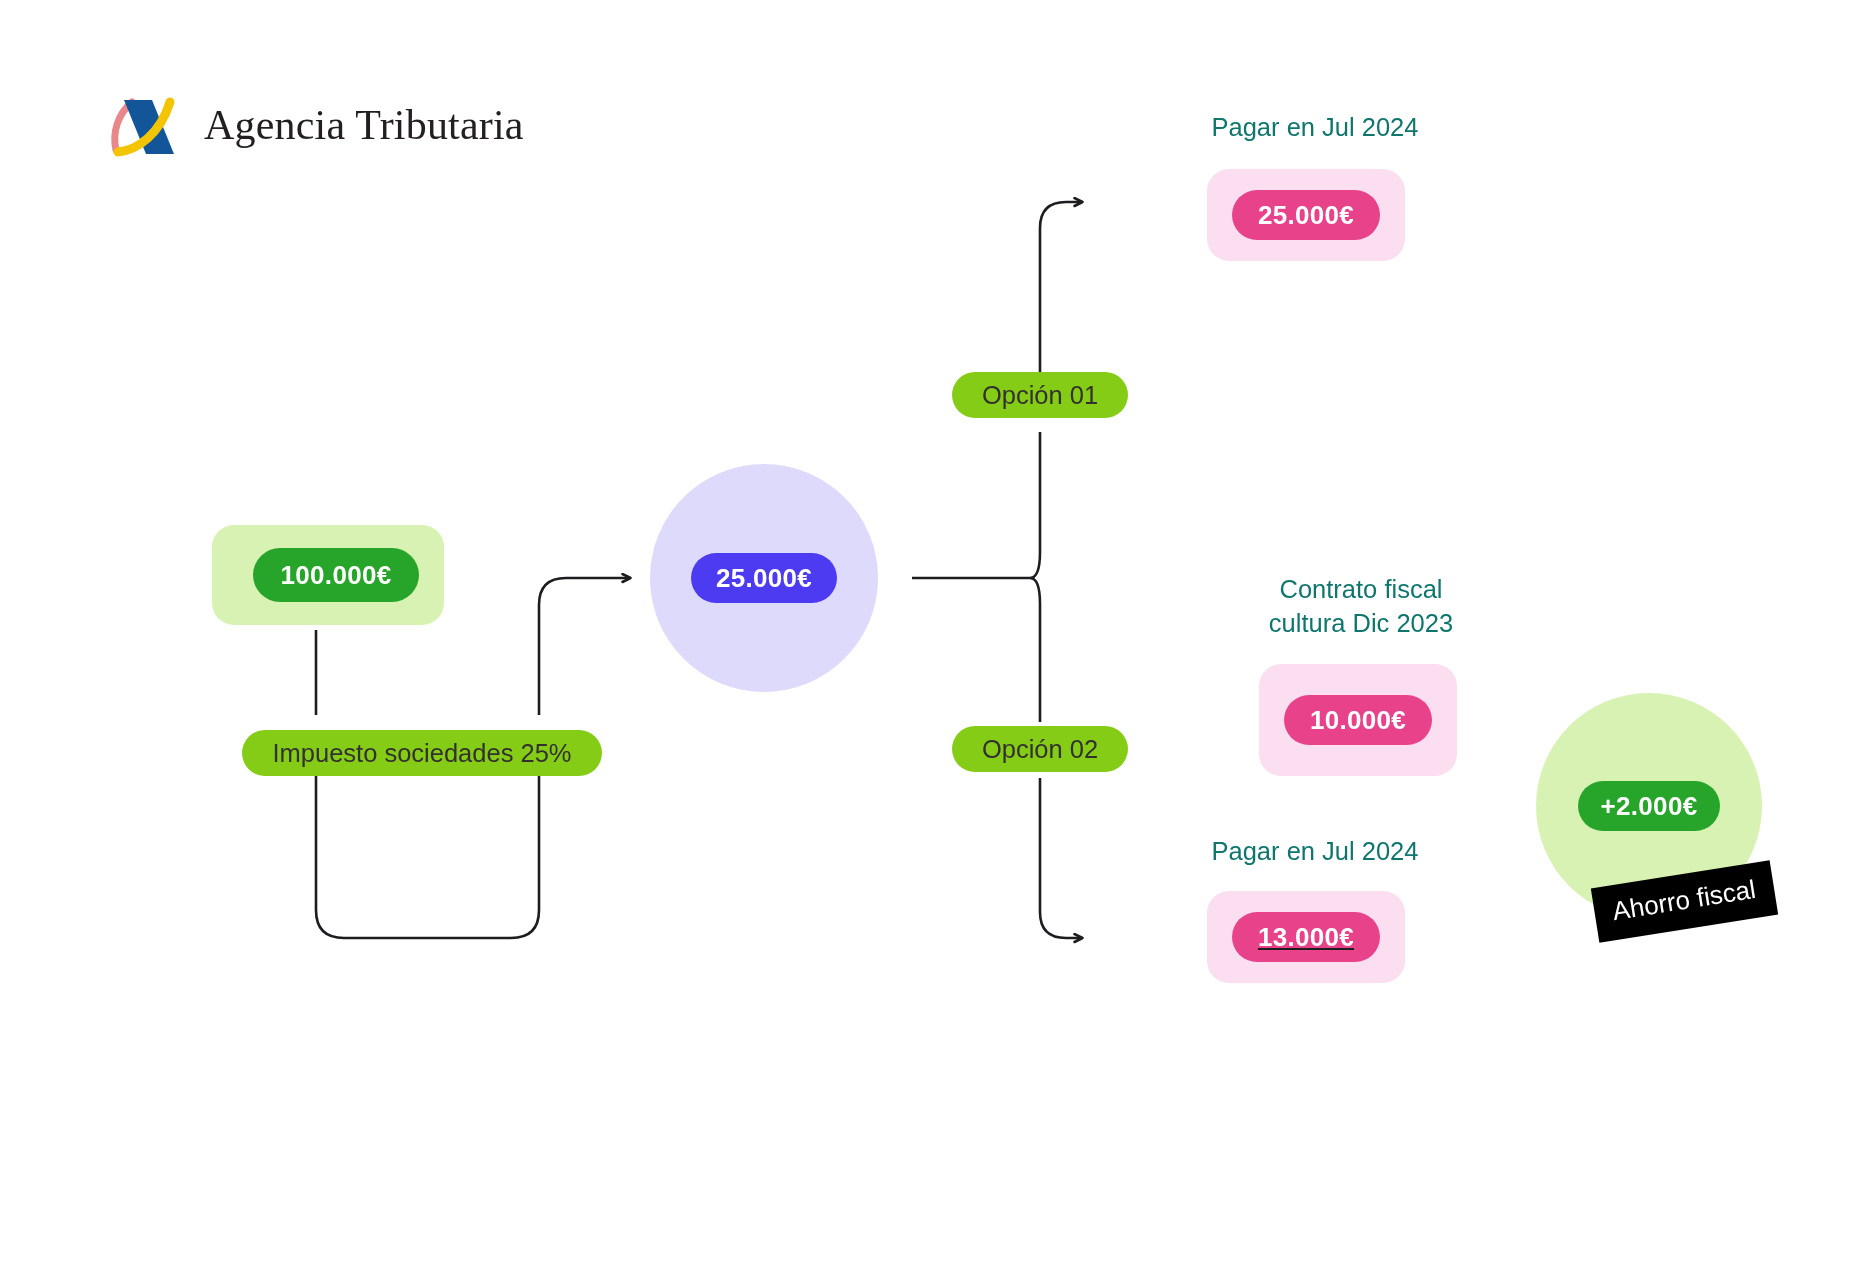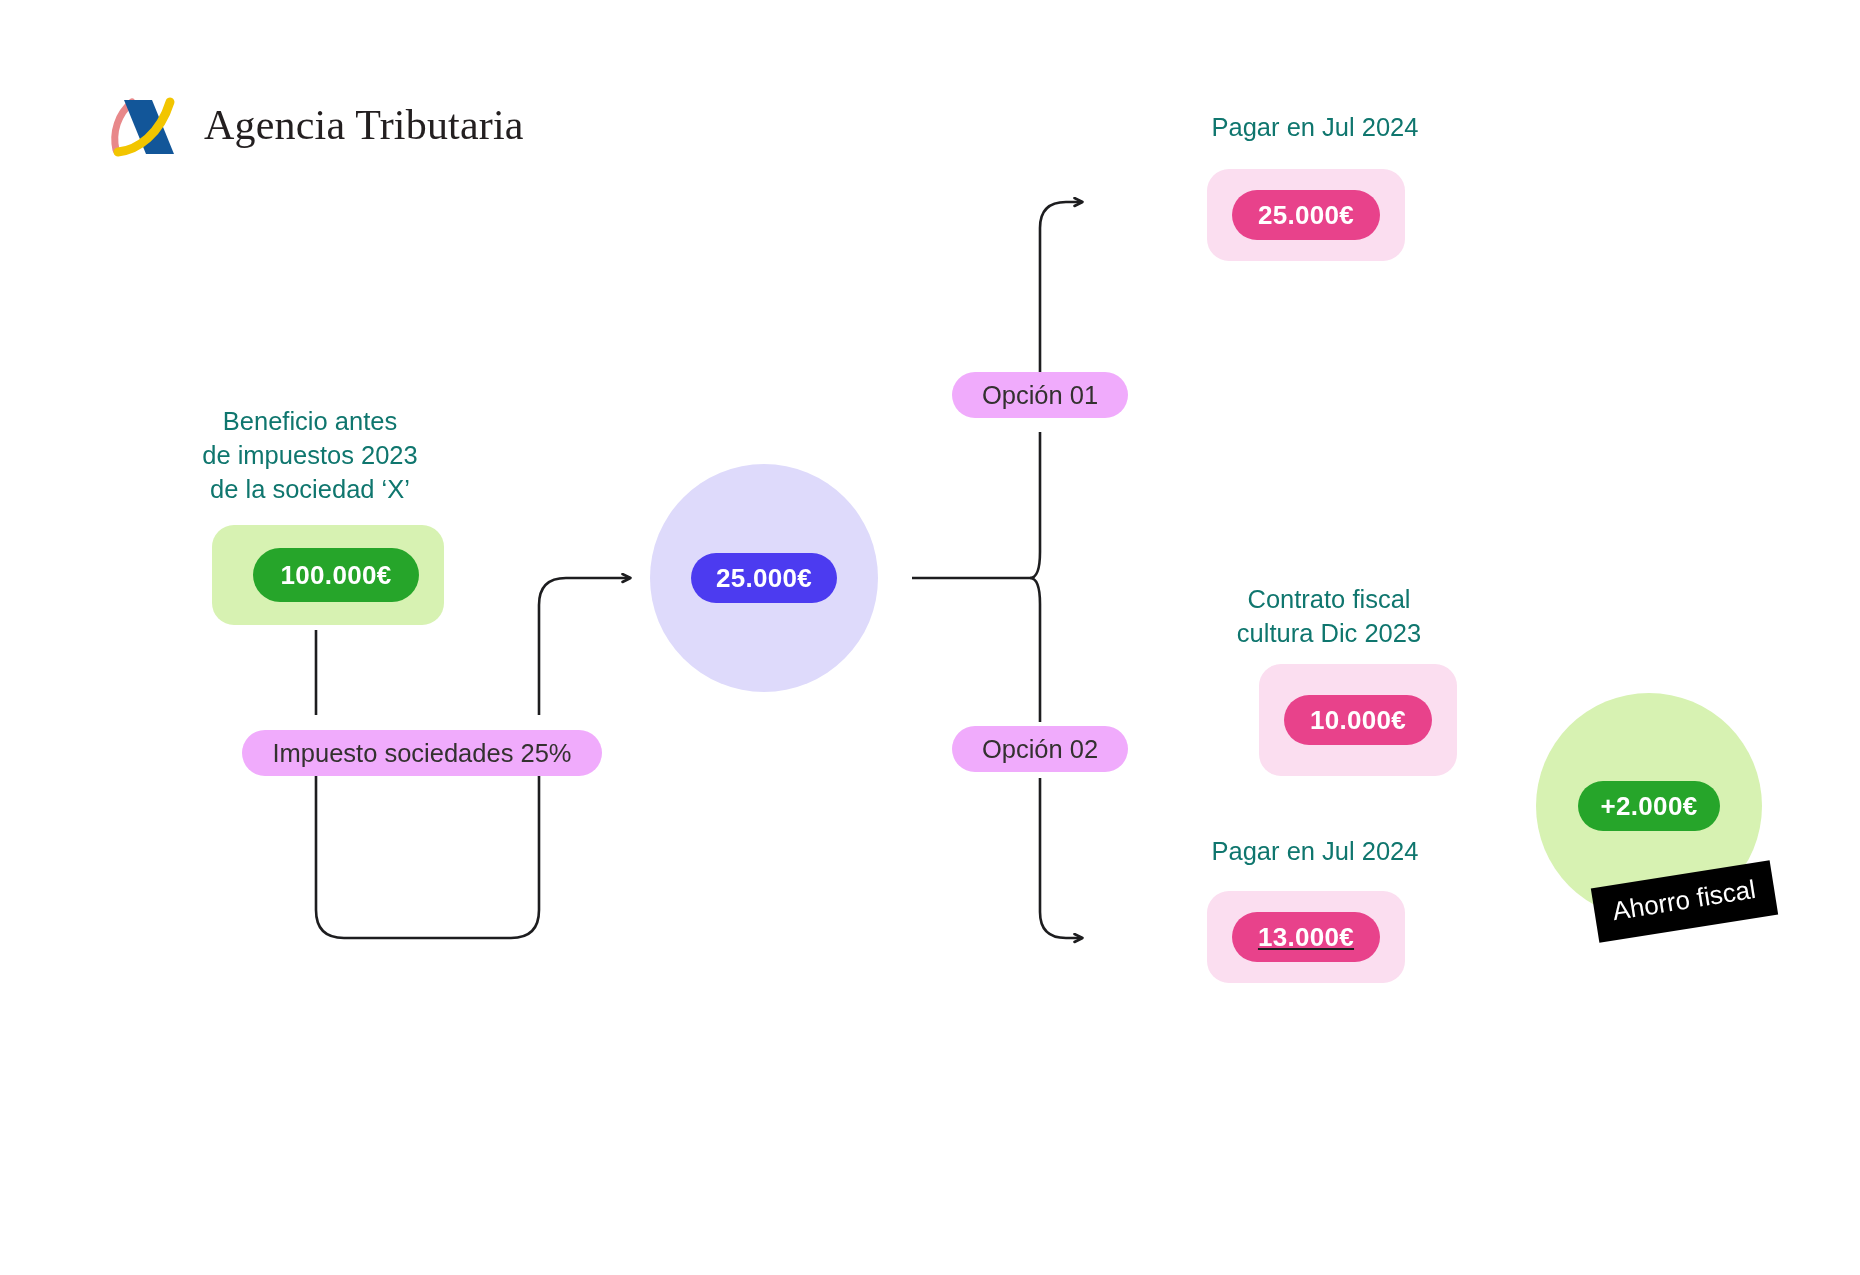--- a/index.html
+++ b/index.html
@@ -92,21 +92,21 @@
     display: flex;
     align-items: center;
     justify-content: center;
   }
   .circle.lavender { background: #dedafb; }
   .circle.lightgreen { background: #d7f2b2; }
 
   
   .chip {
     position: absolute;
-    background: #f0abfc;
+    background: #84cc16;
     border-radius: 999px;
     font-size: 25.5px;
     color: #33312f;
     display: flex;
     align-items: center;
     justify-content: center;
     white-space: nowrap;
   }
 
   
@@ -152,23 +152,20 @@
 
       <path d="M8 58 C4 40 10 22 24 10" stroke="#e8888a" stroke-width="7" fill="none" stroke-linecap="round"></path>
 
       <path d="M16 8 L44 8 L66 62 L38 62 Z" fill="#125699"></path>
 
       <path d="M10 60 C30 58 52 42 62 10" stroke="#f2c500" stroke-width="9" fill="none" stroke-linecap="round"></path>
     </svg>
     <div class="logo-text">Agencia Tributaria</div>
   </div>
 
-  <div class="caption" style="left:190px; top:404px; width:240px;">Beneficio antes
-de impuestos 2023
-de la sociedad ‘X’</div>
 
   <div class="value-card green" style="left:212px; top:525px; width:216px; height:100px;padding-left:16px;">
     <div class="pill green" style="width:166px; height:54px;">100.000€</div>
   </div>
 
   <div class="chip" style="left:242px; top:730px; width:360px; height:46px;">Impuesto sociedades 25%</div>
 
   <div class="circle lavender" style="left:650px; top:464px; width:228px; height:228px;">
     <div class="pill indigo" style="width:146px; height:50px;">25.000€</div>
   </div>
@@ -176,21 +173,21 @@
   <div class="chip" style="left:952px; top:372px; width:176px; height:46px;">Opción 01</div>
 
   <div class="chip" style="left:952px; top:726px; width:176px; height:46px;">Opción 02</div>
 
   <div class="caption" style="left:1170px; top:110px; width:290px;">Pagar en Jul 2024</div>
 
   <div class="value-card pink" style="left:1207px; top:169px; width:198px; height:92px;">
     <div class="pill pink" style="width:148px; height:50px;">25.000€</div>
   </div>
 
-  <div class="caption" style="left:1184px; top:572px; width:290px;margin-top:10px;">Contrato fiscal
+  <div class="caption" style="left:1216px; top:572px; width:290px;">Contrato fiscal
 cultura Dic 2023</div>
 
   <div class="value-card pink" style="left:1259px; top:664px; width:198px; height:112px;">
     <div class="pill pink" style="width:148px; height:50px;">10.000€</div>
   </div>
 
   <div class="caption" style="left:1170px; top:834px; width:290px;">Pagar en Jul 2024</div>
 
   <div class="value-card pink" style="left:1207px; top:891px; width:198px; height:92px;text-decoration:underline;">
     <div class="pill pink" style="width:148px; height:50px;">13.000€</div>

